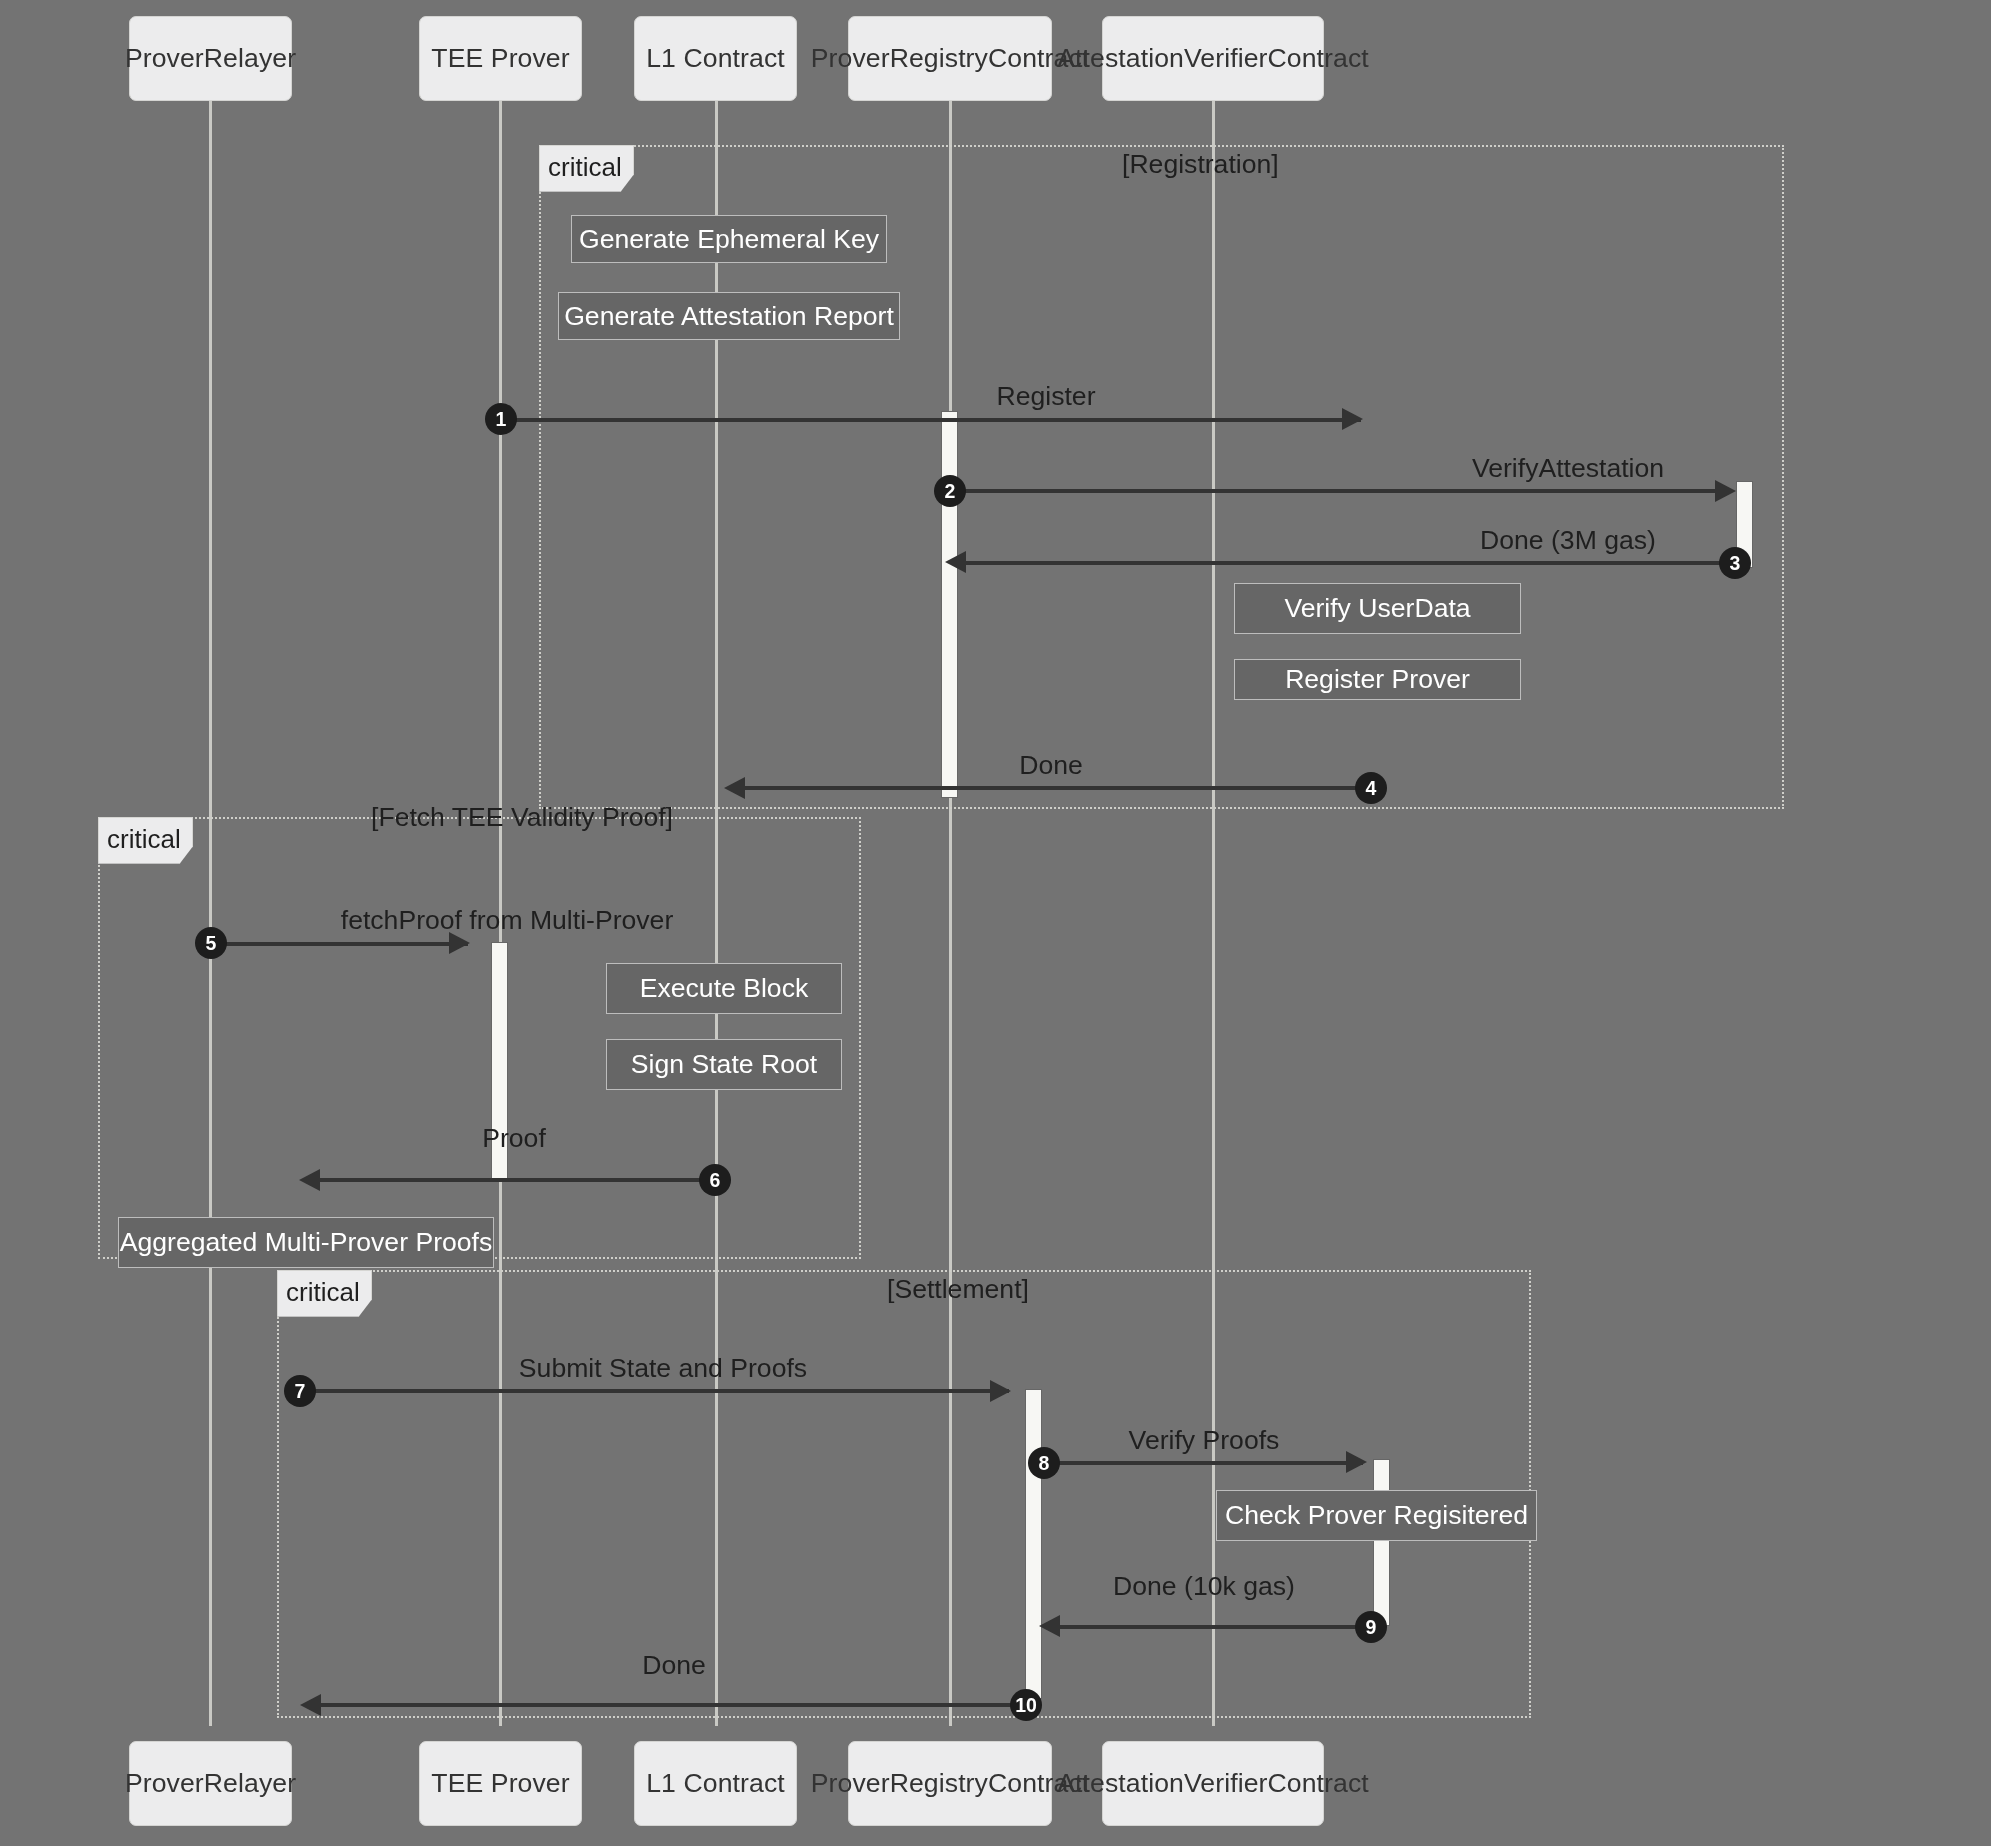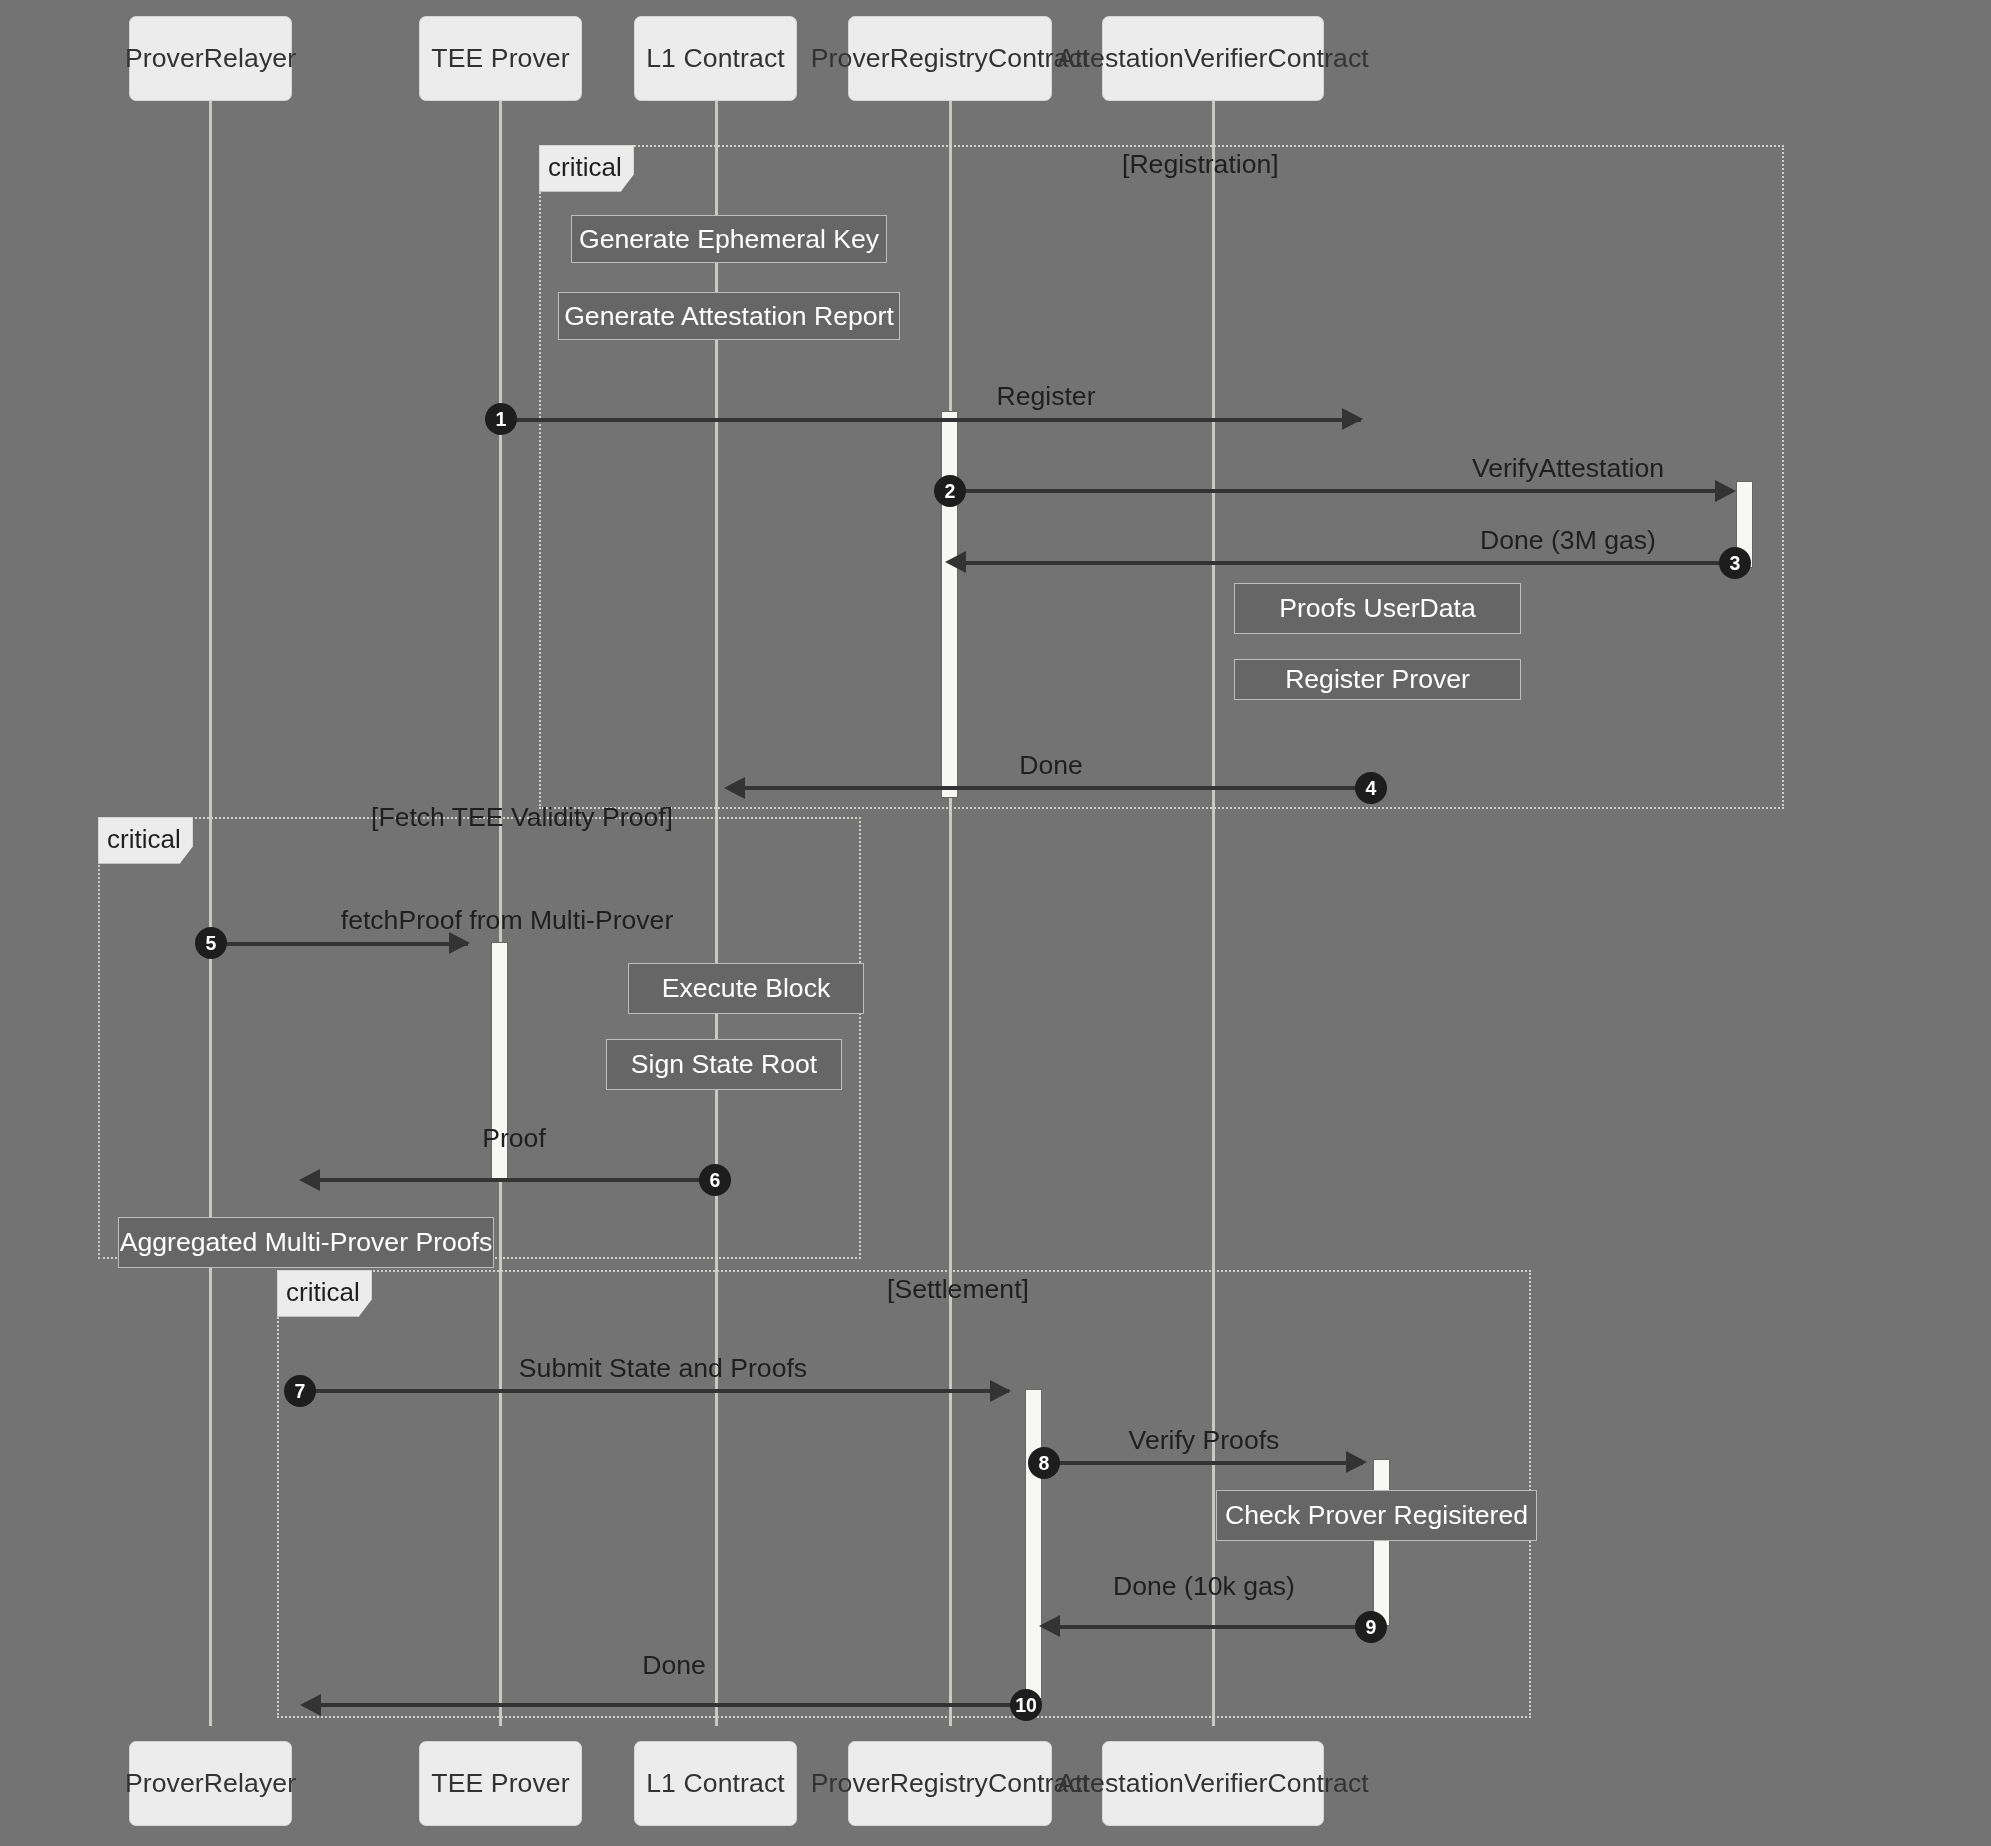--- a/index.html
+++ b/index.html
@@ -169,21 +169,21 @@
   <div class="msg-line" style="left:950px; top:489px; width:773px;"></div>
   <div class="arrowhead right" style="left:1715px; top:480px;"></div>
   <div class="seq-badge" style="left:934px; top:475px;">2</div>
 
   <div class="msg-label" style="left:1568px; top:525px;">Done (3M gas)</div>
   <div class="msg-line" style="left:961px; top:561px; width:773px;"></div>
   <div class="arrowhead left" style="left:945px; top:551px;"></div>
   <div class="seq-badge" style="left:1719px; top:547px;">3</div>
 
   <div class="note" style="left:1234px; top:583px; width:287px; height:51px;">
-    <span>Proofs UserData</span>
+    <span>Verify UserData</span>
   </div>
   <div class="note" style="left:1234px; top:659px; width:287px; height:41px;justify-content:center;">
     <span>Register Prover</span>
   </div>
 
   <div class="msg-label" style="left:1051px; top:750px;">Done</div>
   <div class="msg-line" style="left:740px; top:786px; width:630px;"></div>
   <div class="arrowhead left" style="left:724px; top:777px;"></div>
   <div class="seq-badge" style="left:1355px; top:772px;">4</div>
 
@@ -193,21 +193,21 @@
   </div>
   <div class="frame-cond" style="left:371px; top:802px;">[Fetch TEE Validity Proof]</div>
 
   <div class="activation" style="left:491px; top:942px; height:238px;"></div>
 
   <div class="msg-label" style="left:507px; top:905px;">fetchProof from Multi-Prover</div>
   <div class="msg-line" style="left:211px; top:942px; width:257px;"></div>
   <div class="arrowhead right" style="left:449px; top:932px;"></div>
   <div class="seq-badge" style="left:195px; top:927px;">5</div>
 
-  <div class="note" style="left:606px; top:963px; width:236px; height:51px;margin-left:22px;">
+  <div class="note" style="left:606px; top:963px; width:236px; height:51px;">
     <span>Execute Block</span>
   </div>
   <div class="note" style="left:606px; top:1039px; width:236px; height:51px;">
     <span>Sign State Root</span>
   </div>
 
   <div class="msg-label" style="left:514px; top:1123px;">Proof</div>
   <div class="msg-line" style="left:315px; top:1178px; width:399px;"></div>
   <div class="arrowhead left" style="left:299px; top:1169px;"></div>
   <div class="seq-badge" style="left:699px; top:1164px;">6</div>

